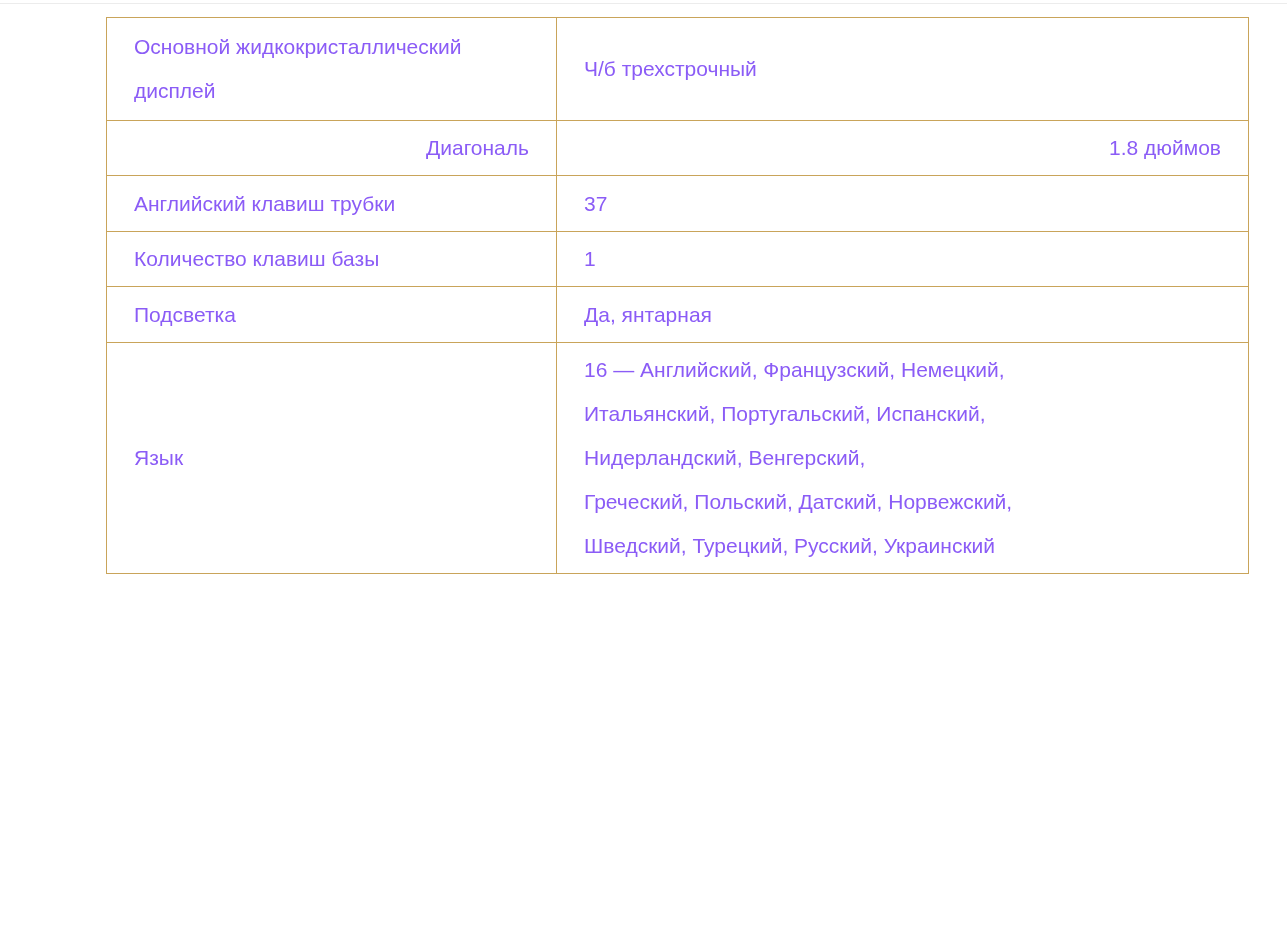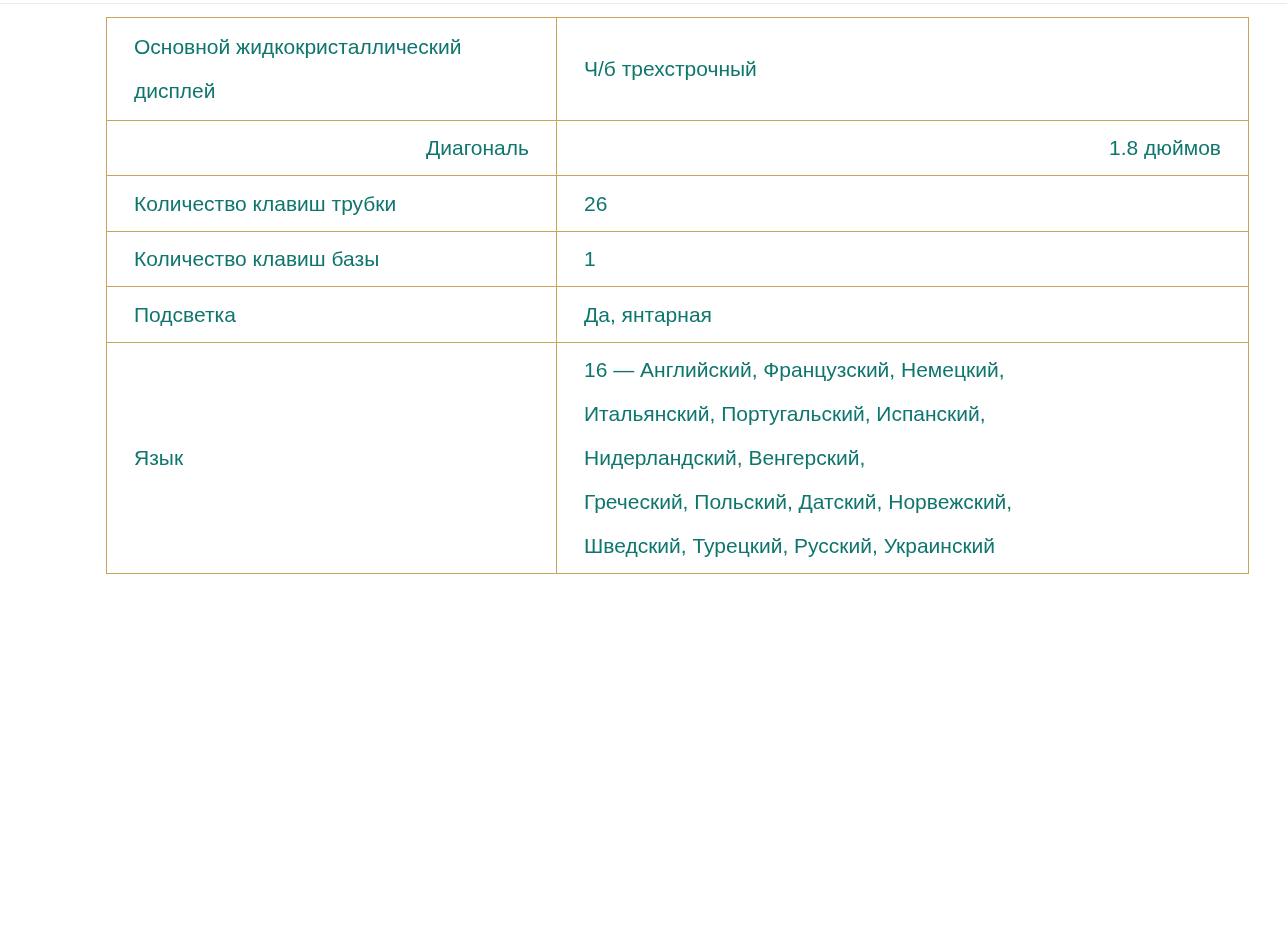--- a/index.html
+++ b/index.html
@@ -34,21 +34,21 @@
   }
   table.spec-table {
     margin-top: 17px;
     width: 1085px;
     border-collapse: collapse;
     table-layout: fixed;
   }
   table.spec-table td {
     border: 1px solid #c9a45a;
     background: #ffffff;
-    color: #0f766e;
+    color: #8b5cf6;
     font-size: 21px;
     line-height: 44px;
     padding: 5px 27px;
     vertical-align: middle;
     white-space: pre-line;
     overflow: hidden;
   }
   td.col-label { width: 450px; }
   td.col-value { width: 692px; }
   tr.row-0 { height: 103px; }
@@ -71,22 +71,22 @@
       <tr class="row-0">
         <td class="col-label">Основной жидкокристаллический
 дисплей</td>
         <td class="col-value">Ч/б трехстрочный</td>
       </tr>
       <tr class="row-1">
         <td class="col-label">Диагональ</td>
         <td class="col-value">1.8 дюймов</td>
       </tr>
       <tr class="row-2">
-        <td class="col-label">Количество клавиш трубки</td>
-        <td class="col-value">26</td>
+        <td class="col-label">Английский клавиш трубки</td>
+        <td class="col-value">37</td>
       </tr>
       <tr class="row-3">
         <td class="col-label">Количество клавиш базы</td>
         <td class="col-value">1</td>
       </tr>
       <tr class="row-4">
         <td class="col-label">Подсветка</td>
         <td class="col-value">Да, янтарная</td>
       </tr>
       <tr class="row-5">

